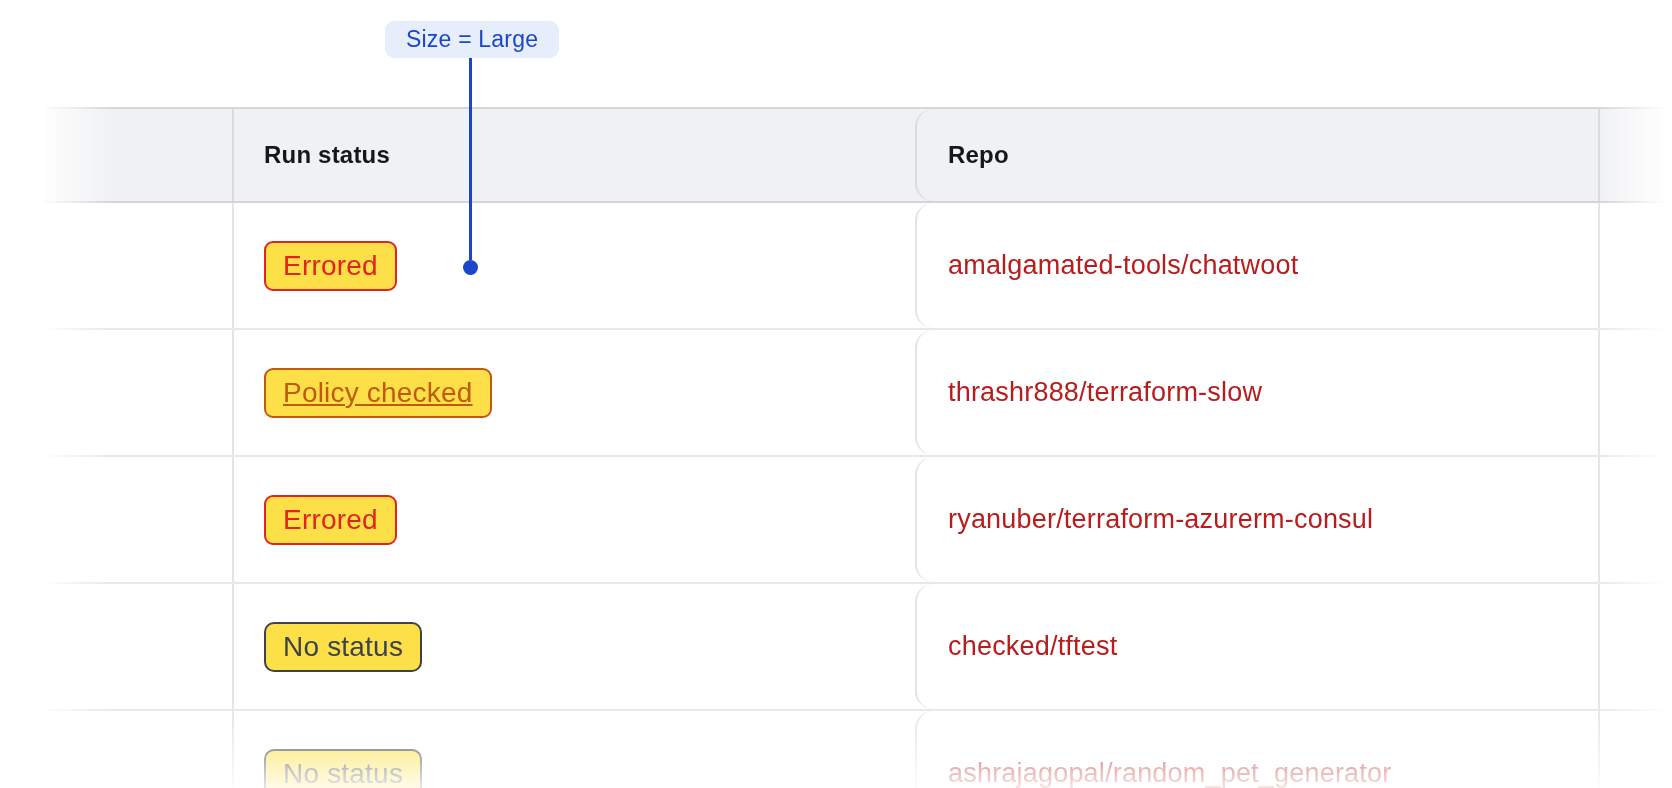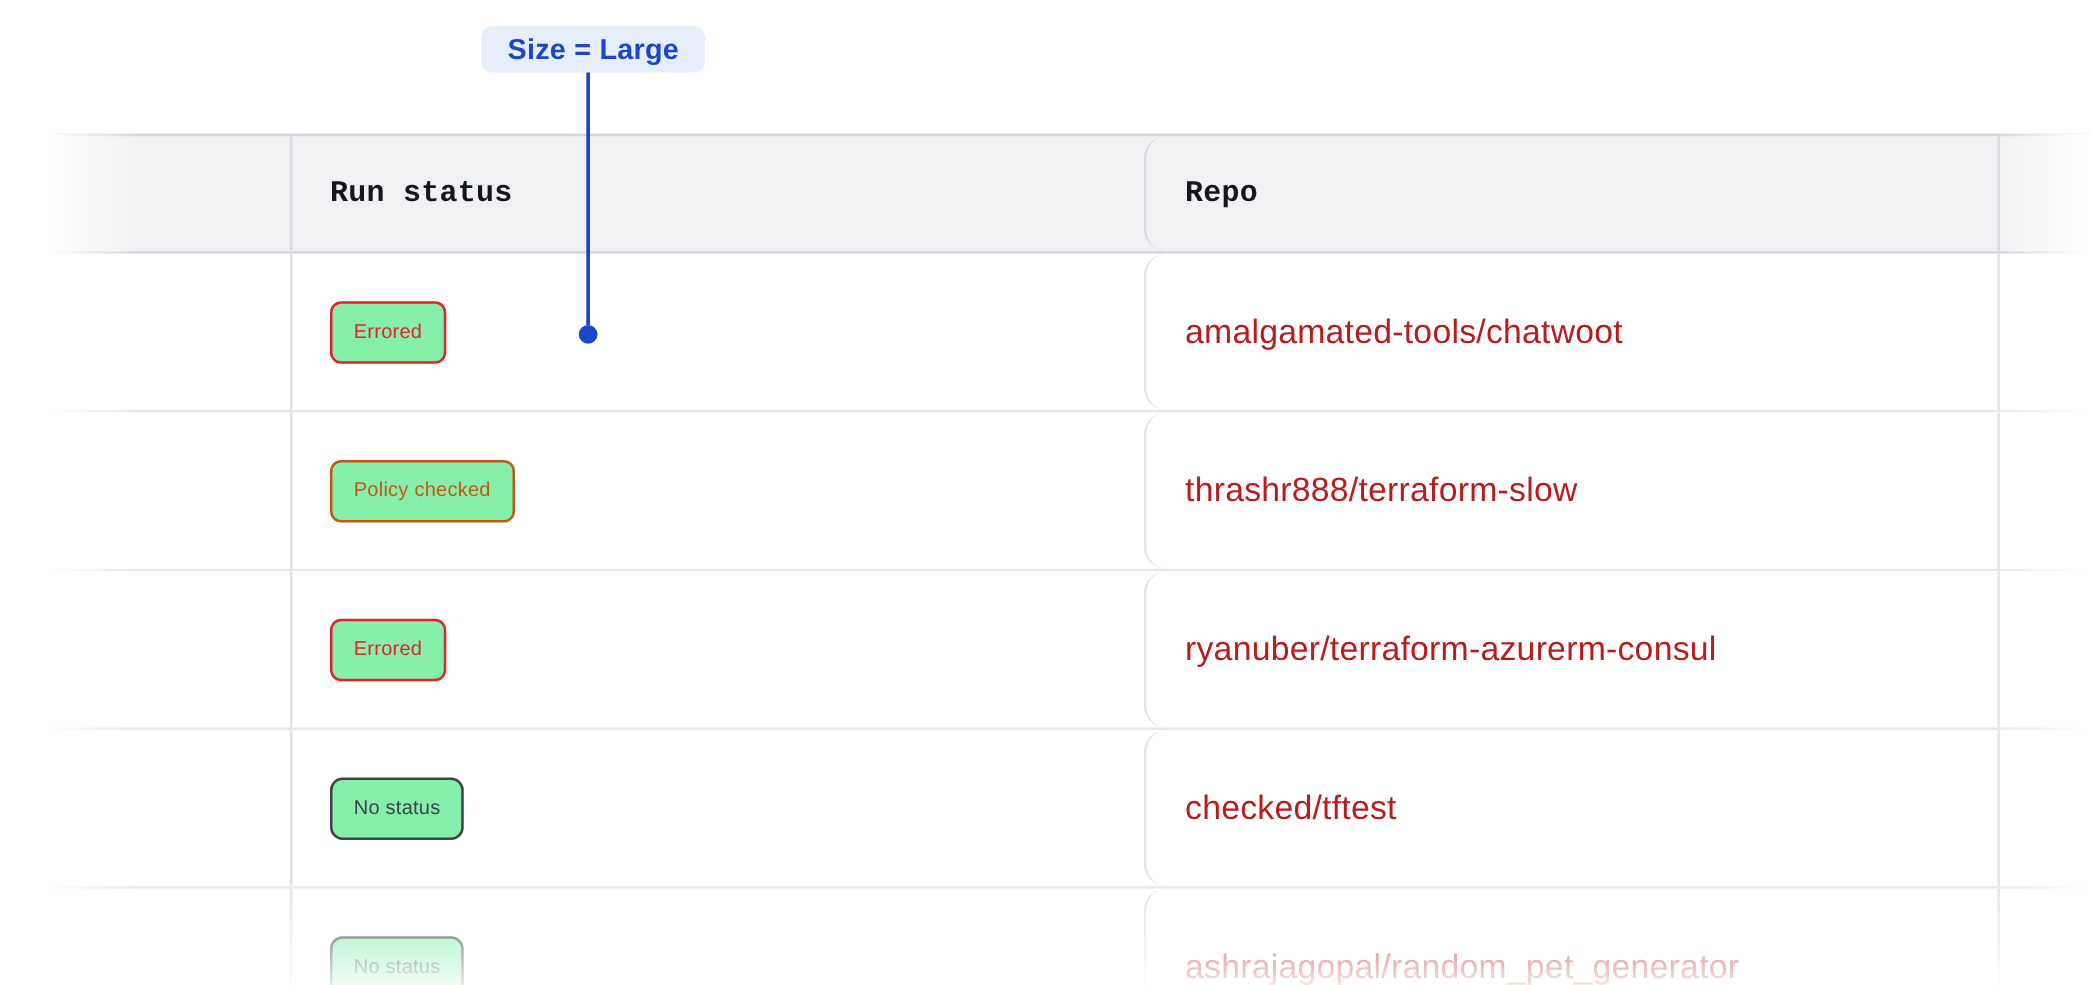--- a/index.html
+++ b/index.html
@@ -24,37 +24,37 @@
   .trow{
     display:flex;height:127px;box-sizing:border-box;
     background:#ffffff;
     border-bottom:2px solid #e7e8eb;
   }
   .cell{box-sizing:border-box;display:flex;align-items:center;}
   .c1{width:189px;}
   .c2{width:683px;border-left:2px solid #e2e4e8;padding-left:30px;}
   .c3{width:683px;border-left:2px solid #e2e4e8;padding-left:31px;border-radius:18px;}
   .c4{flex:1;border-left:2px solid #e2e4e8;}
-  .thead .c2,.thead .c3,.thead .c4{border-left-color:#d9dbdf;font-family:Liberation Mono, monospace;}
+  .thead .c2,.thead .c3,.thead .c4{border-left-color:#d9dbdf;}
 
   .hlabel{
     font-size:24px;font-weight:700;color:#15171c;letter-spacing:.2px;
   }
   .repo{
     font-size:27px;font-weight:400;color:#b91c1c;letter-spacing:.2px;
   }
   .badge{
     display:inline-flex;align-items:center;
     height:46px;padding:0 17px;
     border:2px solid currentColor;border-radius:9px;
-    font-size:16px;font-weight:500;letter-spacing:.2px;
-    background:#86efac;white-space:nowrap;
+    font-size:28px;font-weight:500;letter-spacing:.2px;
+    background:#fde047;white-space:nowrap;
   }
   .badge[data-variant="errored"]{color:#e02424;}
-  .badge[data-variant="policy-checked"]{color:#c05a11;}
+  .badge[data-variant="policy-checked"]{color:#c05a11;text-decoration:underline;}
   .badge[data-variant="no-status"]{color:#3d424b;border-radius:10px;}
 
   
   .fade-left{
     position:absolute;left:40px;top:107px;bottom:0;width:72px;
     background:linear-gradient(to right,#ffffff 0%,rgba(255,255,255,0) 100%);
     pointer-events:none;z-index:5;
   }
   .fade-right{
     position:absolute;right:0;top:107px;bottom:0;width:76px;
@@ -65,21 +65,21 @@
     position:absolute;left:0;right:0;bottom:0;height:84px;
     background:linear-gradient(to bottom,rgba(255,255,255,0) 0%,rgba(255,255,255,.87) 100%);
     pointer-events:none;z-index:5;
   }
 
   
   .ann-badge{
     position:absolute;left:385px;top:21px;z-index:10;
     height:37px;line-height:37px;padding:0 21px;
     background:#e7eefb;border-radius:9px;
-    color:#1b46c9;font-size:23px;font-weight:700;letter-spacing:.2px;
+    color:#1b46c9;font-size:23px;font-weight:400;letter-spacing:.2px;
     white-space:nowrap;
   }
   .ann-line{
     position:absolute;left:469px;top:58px;width:3px;height:202px;
     background:#1b46c9;z-index:10;
   }
   .ann-dot{
     position:absolute;left:463px;top:260px;width:15px;height:15px;
     border-radius:50%;background:#1b46c9;z-index:10;
   }

